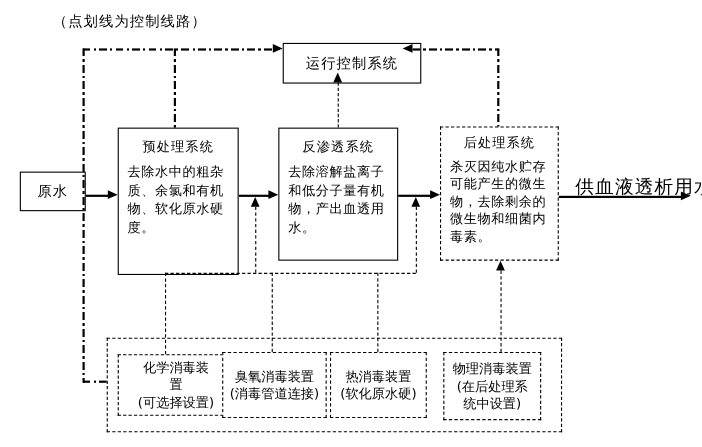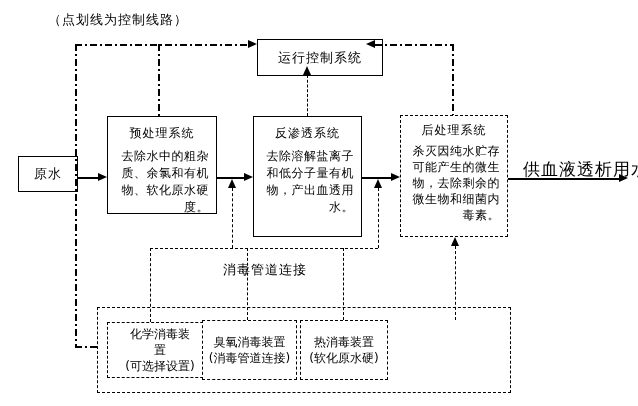--- a/index.html
+++ b/index.html
@@ -5,21 +5,21 @@
   html,body{margin:0;padding:0;background:#fff;}
   #canvas{
     position:relative;width:638px;height:406px;background:#ffffff;
     font-family:"DejaVu Sans","Liberation Sans",sans-serif;
     color:#000;overflow:hidden;
   }
   
   .box{position:absolute;border:1px solid #000;background:#fff;box-sizing:border-box;}
   .box.dashed{border-style:dashed;}
   .sys-title{text-align:center;font-size:12px;padding-top:8px;letter-spacing:1px;}
-  .sys-body{font-size:12px;line-height:17px;padding:6px 7px 0 8px;white-space:pre-line;letter-spacing:0.5px;text-align:right;}
+  .sys-body{font-size:12px;line-height:17px;padding:6px 7px 0 8px;white-space:pre-line;letter-spacing:0.5px;}
   .center-text{display:flex;align-items:center;justify-content:center;text-align:center;font-size:13px;letter-spacing:1px;}
   .dev-text{display:flex;align-items:center;justify-content:center;text-align:center;font-size:12px;line-height:16px;white-space:pre-line;}
   
   .label{position:absolute;font-size:13px;letter-spacing:1px;white-space:nowrap;}
   
   .sl-h{position:absolute;height:0;border-top:2px solid #000;}
   
   .da-h{position:absolute;height:0;border-top:1px dashed #000;}
   .da-v{position:absolute;width:0;border-left:1px dashed #000;}
   
@@ -38,21 +38,21 @@
   <div class="label" style="left:48px;top:11px;">（点划线为控制线路）</div>
 
   <div class="box center-text" style="left:257px;top:28px;width:126px;height:37px;margin-top:11px;">
     <span>运行控制系统</span>
   </div>
 
   <div class="box center-text" style="left:18px;top:156px;width:60px;height:36px;">
     <span>原水</span>
   </div>
 
-  <div class="box" style="left:107px;top:116px;width:110px;height:98px;">
+  <div class="box" style="left:107px;top:116px;width:110px;height:134px;">
     <div class="sys-title">预处理系统</div>
     <div class="sys-body">去除水中的粗杂
 质、余氯和有机
 物、软化原水硬
 度。</div>
   </div>
 
   <div class="box dashed" style="left:400px;top:115px;width:108px;height:122px;">
     <div class="sys-title" style="padding-top:6px;">后处理系统</div>
     <div class="sys-body" style="padding-top:4px;line-height:16px;">杀灭因纯水贮存
@@ -80,20 +80,25 @@
 (可选择设置)</span>
   </div>
   <div class="box dashed dev-text" style="left:202px;top:320px;width:95px;height:60px;">
     <span>臭氧消毒装置
 (消毒管道连接)</span>
   </div>
   <div class="box dashed dev-text" style="left:300px;top:320px;width:88px;height:60px;">
     <span>热消毒装置
 (软化原水硬)</span>
   </div>
+  <div class="box dashed dev-text" style="left:403px;top:320px;width:89px;height:62px;">
+    <span>物理消毒装置
+(在后处理系
+统中设置)</span>
+  </div>
 
   <div class="sl-h" style="left:78px;top:177px;width:22px;"></div>
   <div class="arr-r" style="left:98px;top:173px;"></div>
 
   <div class="sl-h" style="left:217px;top:177px;width:28px;"></div>
   <div class="arr-r" style="left:244px;top:173px;"></div>
 
   <div class="sl-h" style="left:362px;top:177px;width:30px;"></div>
   <div class="arr-r" style="left:391px;top:173px;"></div>
 
@@ -120,15 +125,14 @@
 
   <div class="arr-u" style="left:228px;top:179px;"></div>
   <div class="da-v" style="left:232px;top:188px;height:60px;"></div>
 
   <div class="arr-u" style="left:374px;top:179px;"></div>
   <div class="da-v" style="left:378px;top:188px;height:60px;"></div>
 
   <div class="arr-u" style="left:451px;top:237px;"></div>
   <div class="da-v" style="left:455px;top:246px;height:74px;"></div>
 
-  <div class="label" style="left:223px;top:261px;">消毒管道连接</div>
 
 </div>
 
 </body></html>

